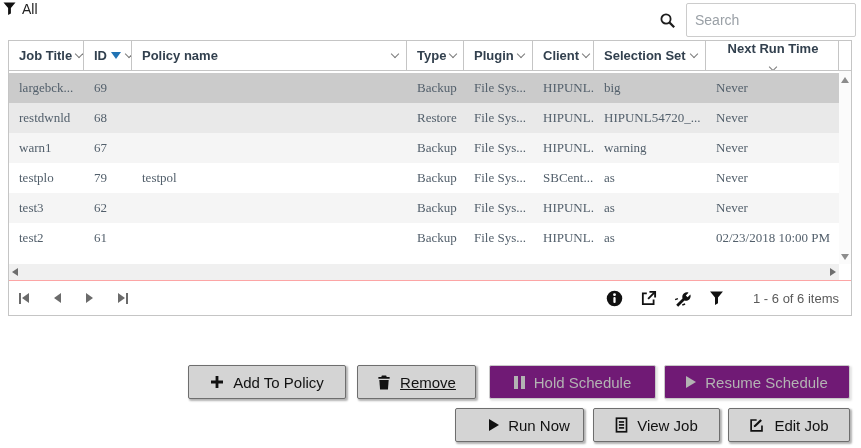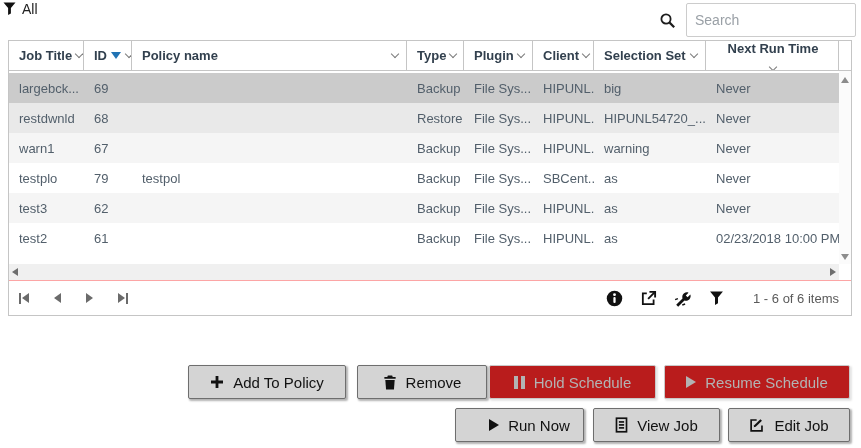--- a/index.html
+++ b/index.html
@@ -21,21 +21,21 @@
   .grid-header { height:30px; display:flex; border-bottom:1px solid #c5c5c5; background:#fff; flex:none; }
   .hcell { display:flex; align-items:center; justify-content:space-between; gap:4px; padding:0 8px 0 10px; border-right:1px solid #c5c5c5; font-weight:bold; font-size:13px; color:#32404e; white-space:nowrap; overflow:hidden; }
   .h-icons { display:flex; align-items:center; gap:5px; flex:none; }
   .chev { width:6px; height:6px; border-right:1.6px solid #7b7b7b; border-bottom:1.6px solid #7b7b7b; transform:rotate(45deg); margin-top:-3px; }
   .sort-desc { width:0; height:0; border-left:5px solid transparent; border-right:5px solid transparent; border-top:7px solid #2173b4; }
 
   .c0{width:75px;} .c1{width:48px;} .c2{width:275px;} .c3{width:57px;}
   .c4{width:69px;} .c5{width:61px;} .c6{width:112px;} .c7{width:133px;flex-direction:column;}
 
   .grid-mid { display:flex; height:193px; flex:none; }
-  .rows-col { width:830px; background:#fff; padding-top:2px; }
+  .rows-col { width:830px; background:#fff; padding-top:2px;font-family:Liberation Serif, serif; }
   .row { height:30px; display:flex; align-items:center; font-size:13px; color:#525f6b; }
   .row .cell { padding:0 8px 0 10px; white-space:nowrap; overflow:hidden; }
   .row-sel { background:#cbcbcb; }
   .row-g1  { background:#e9e9e9; }
   .row-g2  { background:#f5f5f5; }
   .row-w   { background:#ffffff; }
 
   .vscroll { width:12px; position:relative; background:#fbfbfb; }
   .arr-up   { position:absolute; top:6px; left:2px; width:0; height:0; border-left:4px solid transparent; border-right:4px solid transparent; border-bottom:6px solid #8c8c8c; }
   .arr-down { position:absolute; bottom:4px; left:2px; width:0; height:0; border-left:4px solid transparent; border-right:4px solid transparent; border-top:6px solid #8c8c8c; }
@@ -51,27 +51,27 @@
   .tri-r { width:0; height:0; border-top:5px solid transparent; border-bottom:5px solid transparent; border-left:7px solid #6b6b6b; }
   .pg-bar { width:2px; height:11px; background:#6b6b6b; }
   .pg-right { margin-left:auto; display:flex; align-items:center; gap:17px; }
   .pg-count { font-size:13px; color:#5a5a5a; margin-left:12px; white-space:nowrap; }
   .icnbtn { display:flex; align-items:center; cursor:pointer; color:#111; }
 
   
   .btn { position:absolute; height:34px; display:flex; align-items:center; justify-content:center; gap:9px;
          background:#d4d4d4; border:1px solid #6e6e6e; border-radius:2px;
          box-shadow:1.5px 1.5px 2px rgba(0,0,0,.3); font-size:15px; color:#111; cursor:pointer; font-family:inherit; }
-  .btn.disabled { background:#b91c1c; border-color:#c9c9c9; color:#b3b3b3; box-shadow:1.5px 1.5px 2px rgba(0,0,0,.1); cursor:default; }
+  .btn.disabled { background:#701a75; border-color:#c9c9c9; color:#b3b3b3; box-shadow:1.5px 1.5px 2px rgba(0,0,0,.1); cursor:default; }
   .play-tri { width:0; height:0; border-top:6px solid transparent; border-bottom:6px solid transparent; border-left:10px solid currentColor; }
   .pause-ic { display:flex; gap:3px; }
   .pause-ic i { display:block; width:4px; height:13px; background:currentColor; }
 
   .b-add    { left:188px; top:365px; width:158px; }
-  .b-remove { left:357px; top:365px; width:130px; }
+  .b-remove { left:357px; top:365px; width:119px;text-decoration:underline; }
   .b-hold   { left:489px; top:365px; width:167px; }
   .b-resume { left:664px; top:365px; width:186px; }
   .b-run    { left:455px; top:408px; width:129px;padding-left:20px; }
   .b-view   { left:593px; top:408px; width:127px; }
   .b-edit   { left:728px; top:408px; width:122px; }
 
   svg { display:block; }
 </style>
 </head>
 <body>

